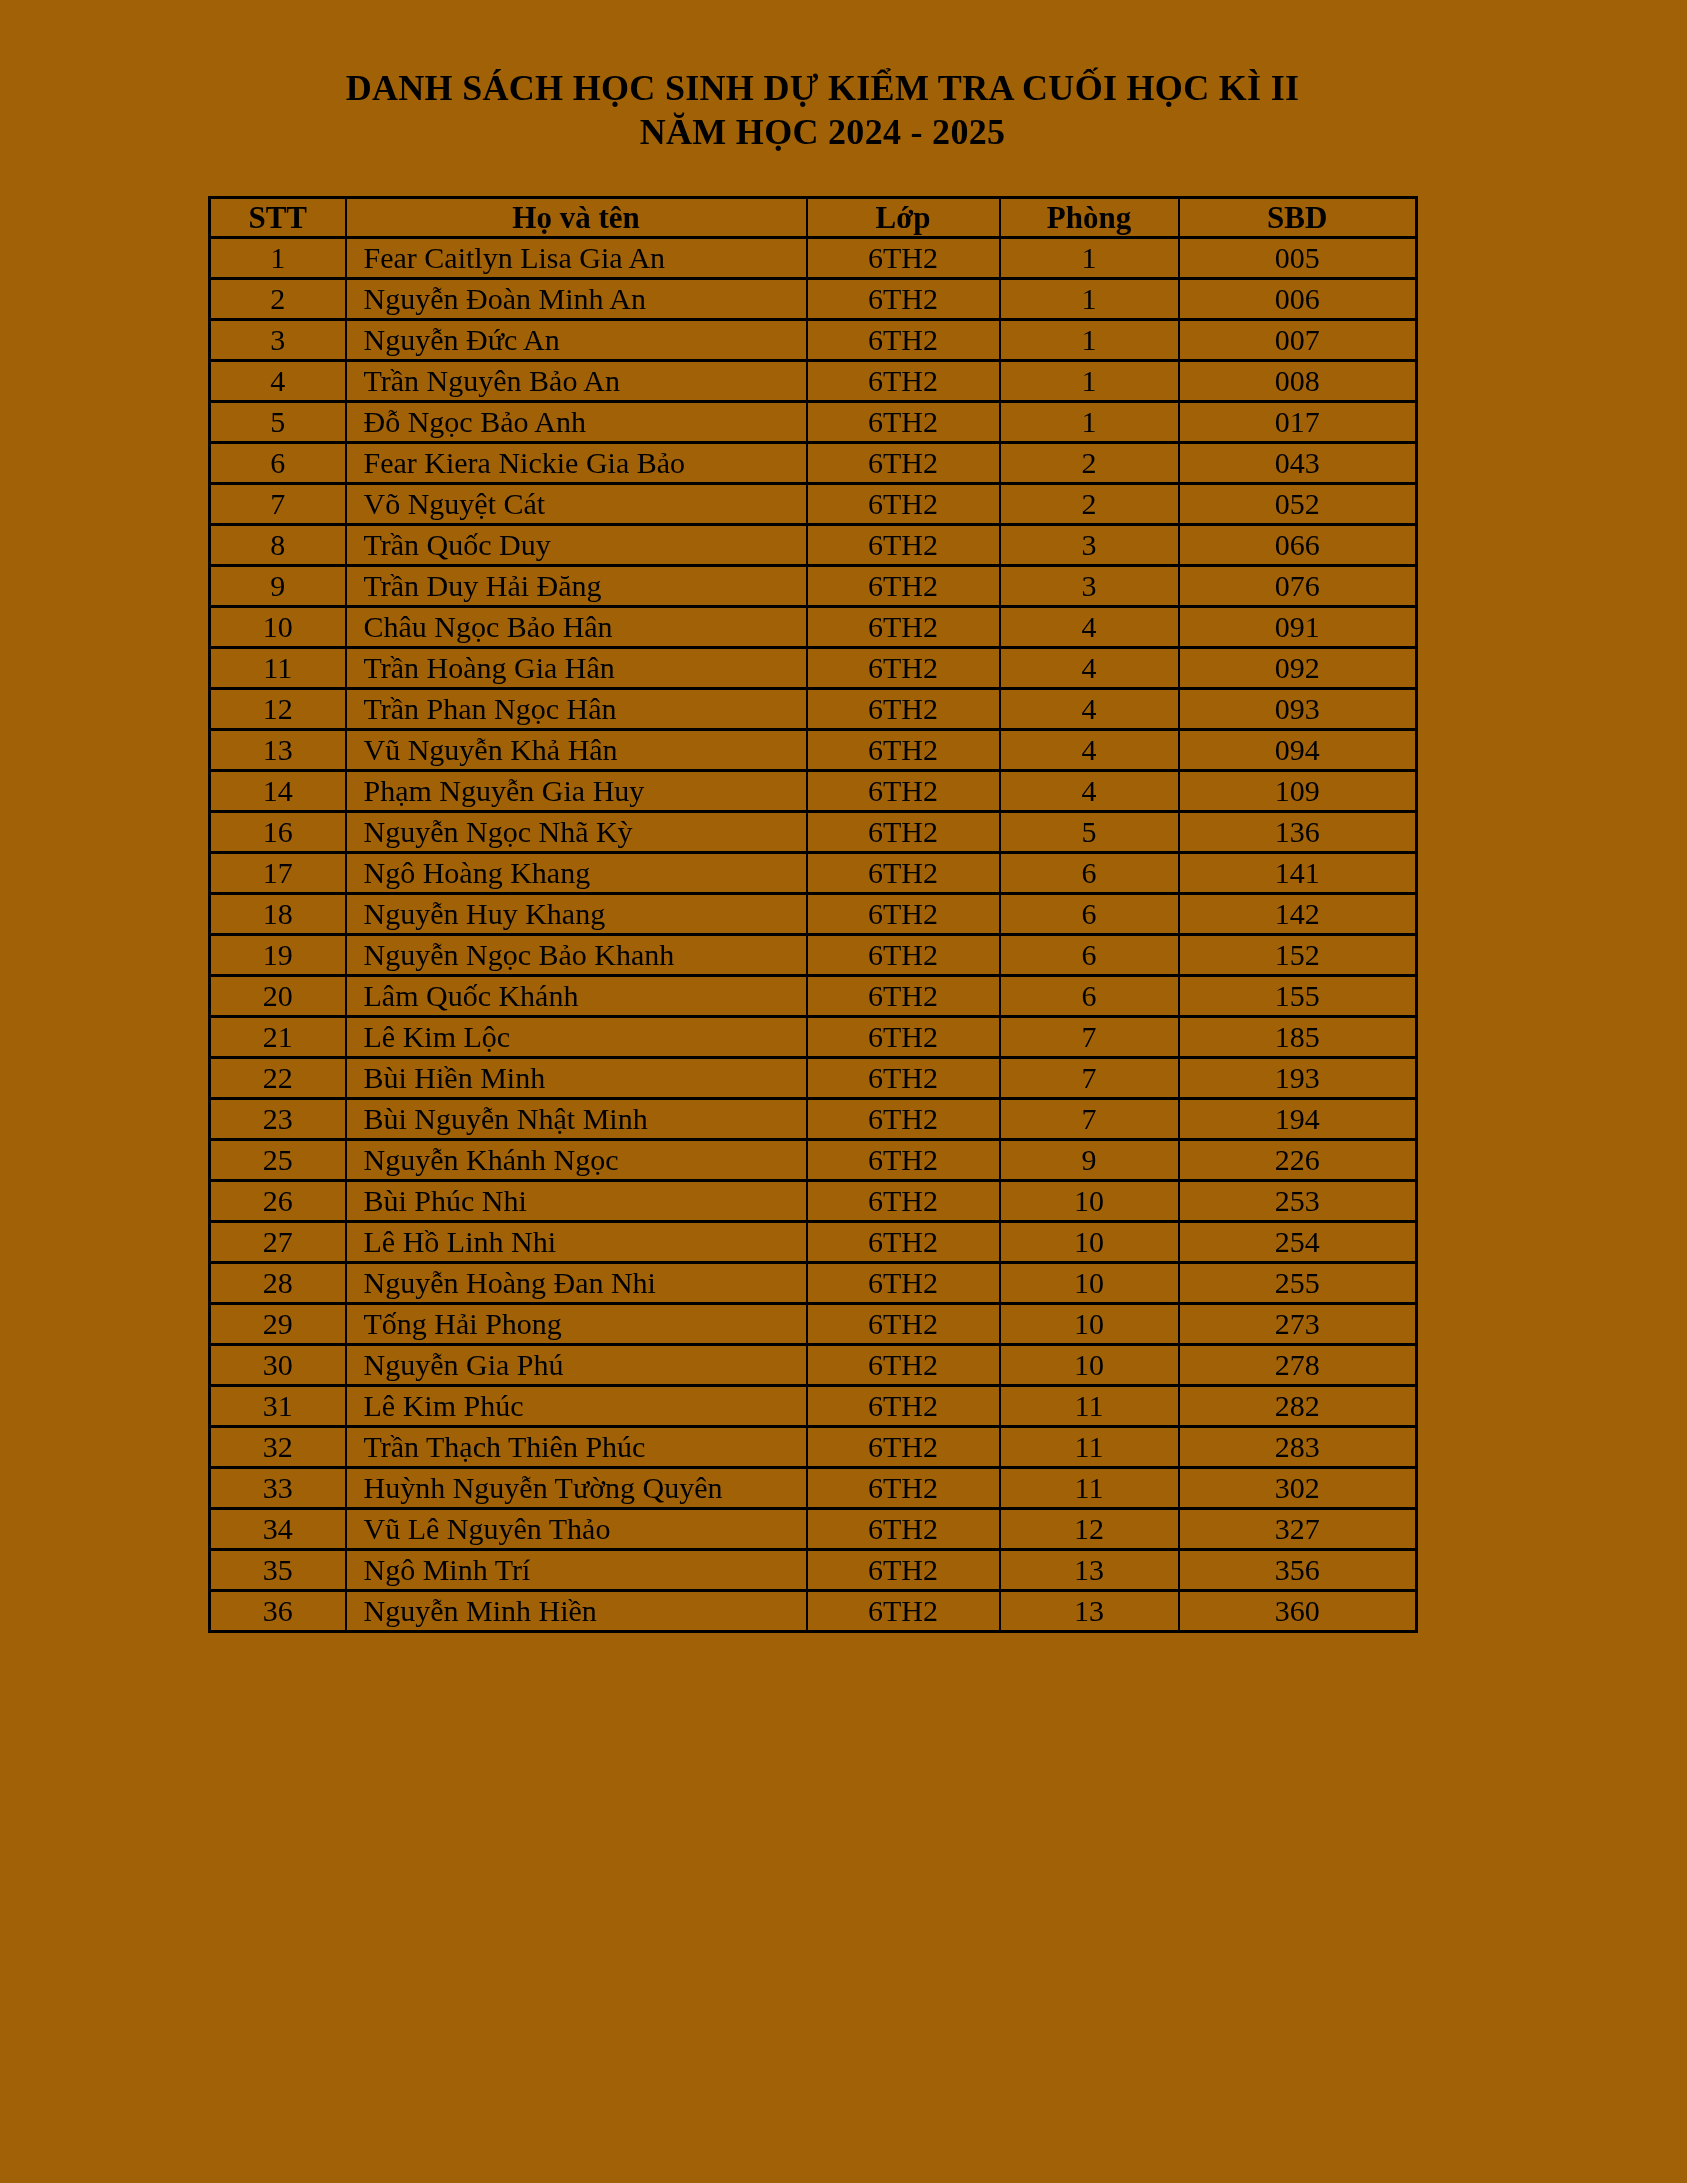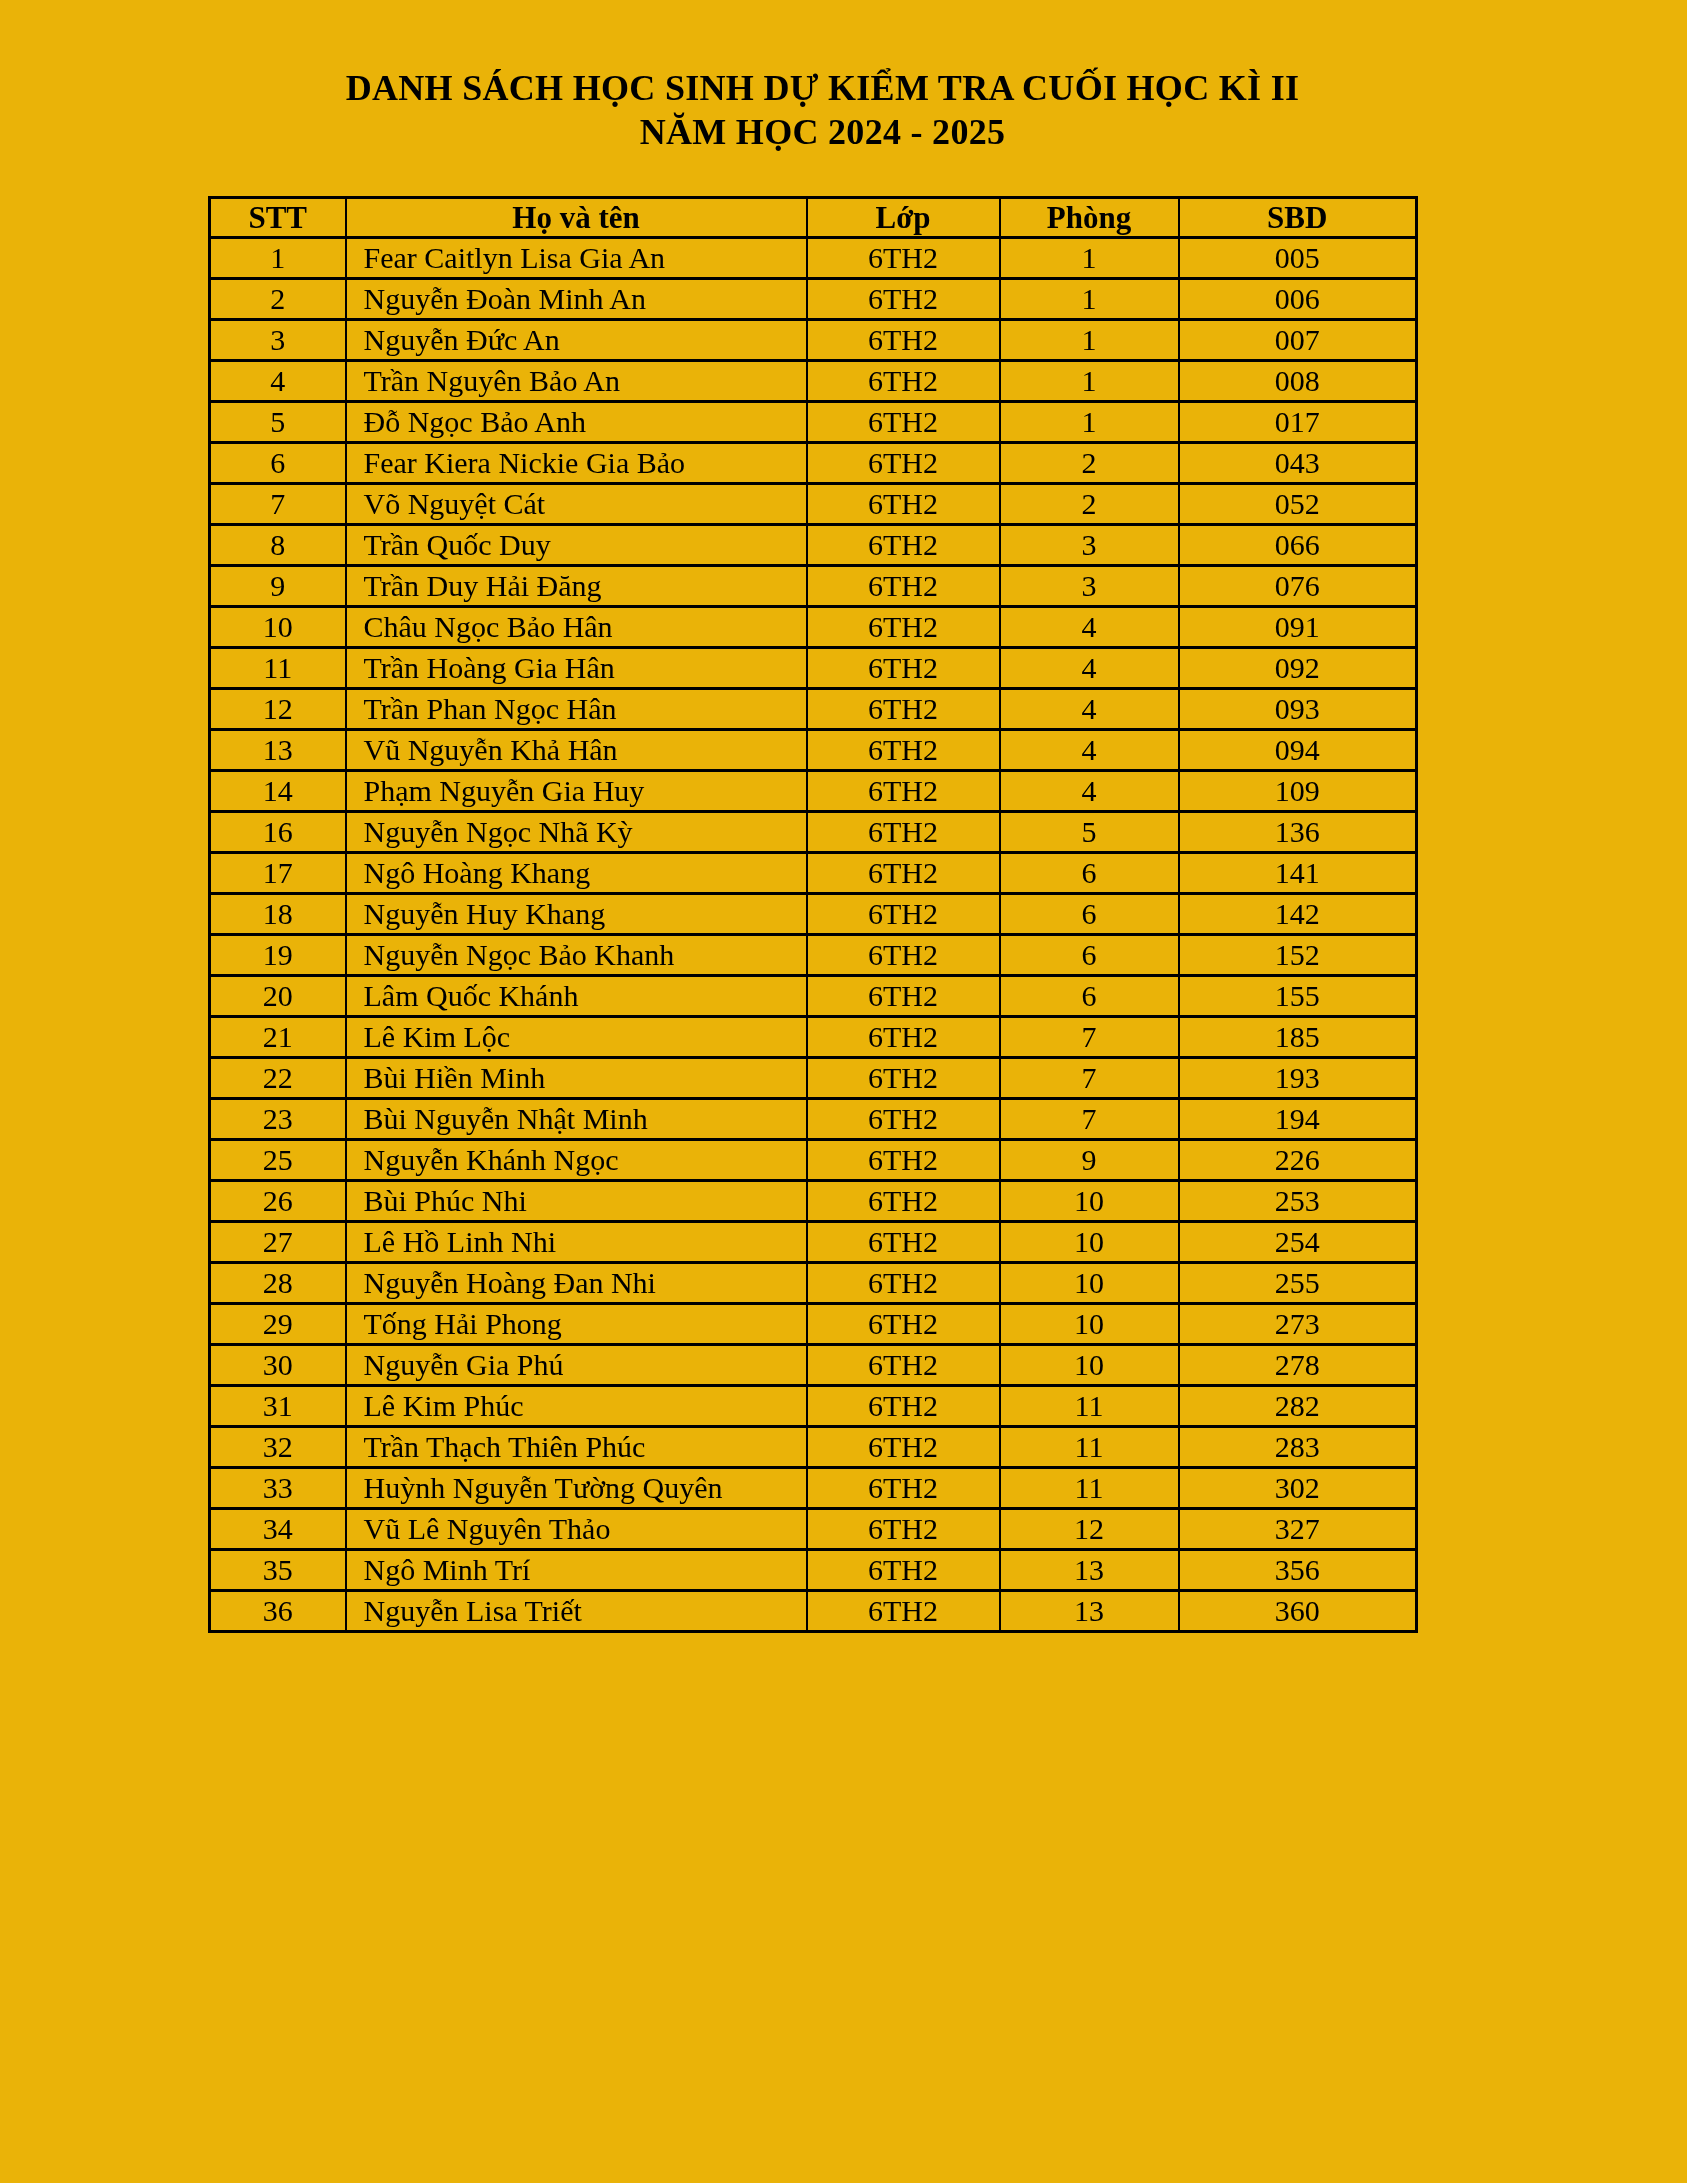--- a/index.html
+++ b/index.html
@@ -1,21 +1,21 @@
 <!DOCTYPE html>
 <html style="font-size:10.6px"><head>
 <meta charset="utf-8">
 <style>
   * { margin: 0; padding: 0; box-sizing: border-box; }
   html, body { background: #ffffff; }
   .page {
     position: relative;
     width: 1687px;
     height: 2183px;
-    background: #eab308;
+    background: #a16207;
     color: #000000;
     font-family: "Liberation Serif", "DejaVu Serif", serif;
     overflow: hidden;
   }
   .title-block {
     position: absolute;
     left: 219px;
     top: 66px;
     width: 1207px;
     text-align: center;
@@ -307,21 +307,21 @@
       </tr>
         <tr>
         <td class="c-stt">35</td>
         <td class="c-name">Ngô Minh Trí</td>
         <td class="c-class">6TH2</td>
         <td class="c-room">13</td>
         <td class="c-sbd">356</td>
       </tr>
         <tr>
         <td class="c-stt">36</td>
-        <td class="c-name">Nguyễn Lisa Triết</td>
+        <td class="c-name">Nguyễn Minh Hiền</td>
         <td class="c-class">6TH2</td>
         <td class="c-room">13</td>
         <td class="c-sbd">360</td>
       </tr>
       </tbody>
   </table>
 
 </div>
 
 

